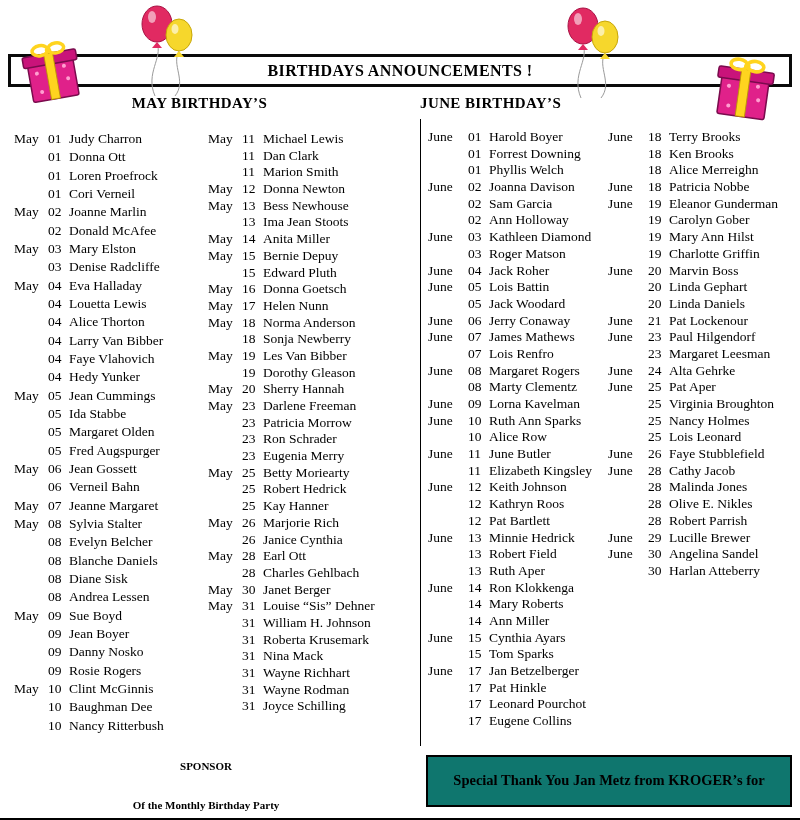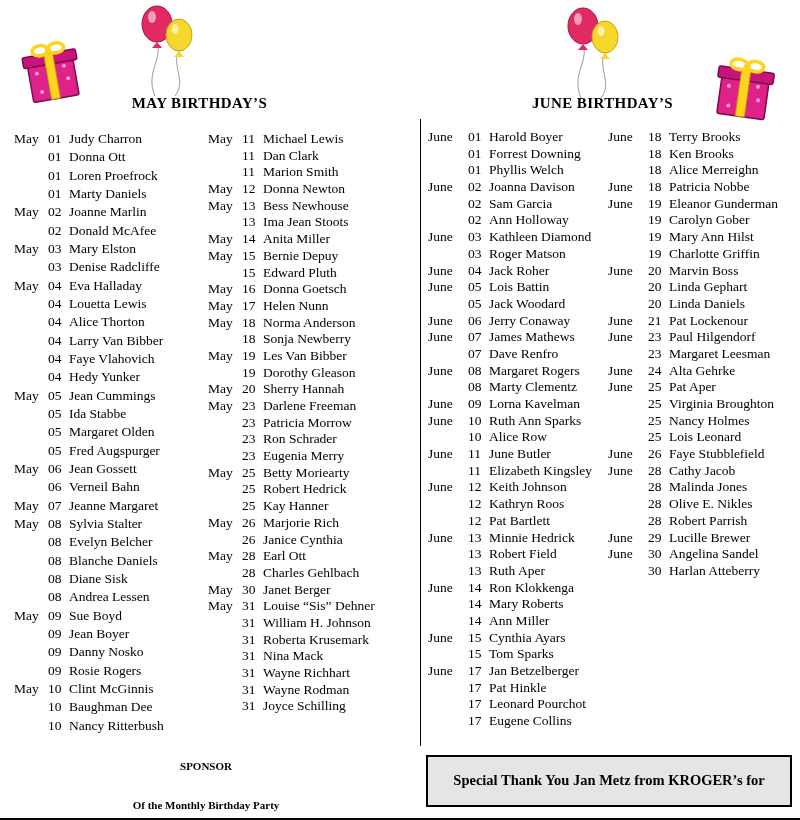--- a/index.html
+++ b/index.html
@@ -12,41 +12,41 @@
   .banner-title { font-size:16px; font-weight:bold; letter-spacing:.4px; }
 
   .deco { position:absolute; pointer-events:none; }
   #balloons-left  { left:126px; top:2px;  z-index:3; }
   #balloons-right { left:552px; top:4px;  z-index:3; }
   #gift-left      { left:16px;  top:40px; z-index:3; }
   #gift-right     { left:706px; top:56px; z-index:3; }
 
   .section-heading { position:absolute; top:95px; font-weight:bold; font-size:15px; letter-spacing:.4px; }
   #may-heading  { left:0;     width:385px; text-align:center;padding-left:14px; }
-  #june-heading { left:420px; width:365px; text-align:center; }
+  #june-heading { left:420px; width:365px; text-align:left; }
 
   .divider { position:absolute; left:420px; top:119px; width:1px; height:627px; background:#000; }
 
   .col { position:absolute; white-space:nowrap; }
   #may-col1  { left:14px;  top:131px; width:192px; }
   #may-col2  { left:208px; top:131px; width:208px; }
   #june-col1 { left:428px; top:129px; width:178px; }
   #june-col2 { left:608px; top:129px; width:186px; }
 
   .row { display:grid; align-items:baseline; font-size:13.5px; height:16.7px; }
   #may-col1 .row { height:18.33px; }
   .may-sec  .row { grid-template-columns:34px 21px 1fr; }
   .june-sec .row { grid-template-columns:40px 21px 1fr; }
   .row .n { overflow:hidden; }
 
   .sponsor { position:absolute; left:0; top:760px; width:412px; text-align:center; font-weight:bold; font-size:11px; }
   .sponsor-line2 { margin-top:27px; }
 
   .thanks-box { position:absolute; left:426px; top:755px; width:366px; height:52px;
-                border:2px solid #000; background:#e5e5e5; display:flex; flex-direction:column;
+                border:2px solid #000; background:#0f766e; display:flex; flex-direction:column;
                 align-items:center; justify-content:center; font-weight:bold; font-size:14.5px; line-height:1.5; }
 </style>
 </head>
 <body>
 
 <div class="page">
 
   <svg id="balloons-left" class="deco" width="82" height="96" viewBox="0 0 82 96">
     <path d="M31,41 C 37,56 19,71 29,94" fill="none" stroke="#9a9a9a" stroke-width="1"></path>
     <path d="M53,49 C 45,63 61,79 49,94" fill="none" stroke="#9a9a9a" stroke-width="1"></path>
@@ -92,20 +92,23 @@
       <ellipse cx="28" cy="9" rx="8" ry="5" fill="none" stroke="#ffd41f" stroke-width="3.5"></ellipse>
       <ellipse cx="44" cy="9" rx="8" ry="5" fill="none" stroke="#ffd41f" stroke-width="3.5"></ellipse>
       <circle cx="36" cy="10" r="3.2" fill="#ffd41f"></circle>
       <circle cx="21" cy="31" r="2" fill="#ff9fd0"></circle>
       <circle cx="51" cy="41" r="2" fill="#ff9fd0"></circle>
       <circle cx="23" cy="50" r="2" fill="#ff9fd0"></circle>
       <circle cx="49" cy="28" r="2" fill="#ff9fd0"></circle>
     </g>
   </svg>
 
+  <div class="banner">
+    <div class="banner-title">BIRTHDAYS ANNOUNCEMENTS !</div>
+  </div>
 
   <div id="may-heading" class="section-heading">MAY BIRTHDAY’S</div>
   <div id="june-heading" class="section-heading">JUNE  BIRTHDAY’S</div>
 
   <div class="divider"></div>
 
   <div id="may-col1" class="col may-sec">
       <div class="row">
         <span class="m">May</span>
         <span class="d">01</span>
@@ -117,21 +120,21 @@
         <span class="n">Donna Ott</span>
       </div>
       <div class="row">
         <span class="m"></span>
         <span class="d">01</span>
         <span class="n">Loren Proefrock</span>
       </div>
       <div class="row">
         <span class="m"></span>
         <span class="d">01</span>
-        <span class="n">Marty Daniels</span>
+        <span class="n">Cori Verneil</span>
       </div>
       <div class="row">
         <span class="m">May</span>
         <span class="d">02</span>
         <span class="n">Joanne Marlin</span>
       </div>
       <div class="row">
         <span class="m"></span>
         <span class="d">02</span>
         <span class="n">Donald McAfee</span>
@@ -511,21 +514,21 @@
         <span class="n">Jerry Conaway</span>
       </div>
       <div class="row">
         <span class="m">June</span>
         <span class="d">07</span>
         <span class="n">James Mathews</span>
       </div>
       <div class="row">
         <span class="m"></span>
         <span class="d">07</span>
-        <span class="n">Dave Renfro</span>
+        <span class="n">Lois Renfro</span>
       </div>
       <div class="row">
         <span class="m">June</span>
         <span class="d">08</span>
         <span class="n">Margaret Rogers</span>
       </div>
       <div class="row">
         <span class="m"></span>
         <span class="d">08</span>
         <span class="n">Marty Clementz</span>

